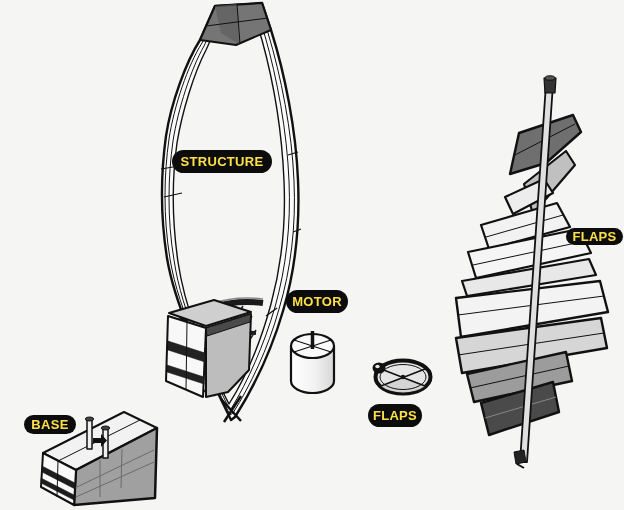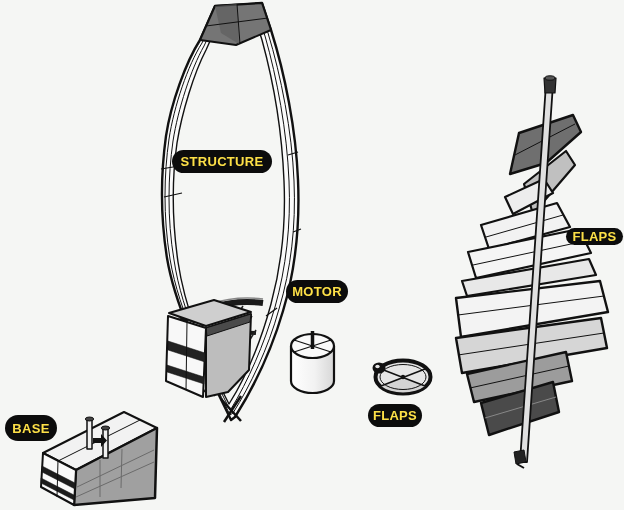--- a/index.html
+++ b/index.html
@@ -144,18 +144,18 @@
       <polygon fill="#f0f0f0" points="87,420 92,420 92,449 87,449" stroke-width="1.5"></polygon>
       <ellipse cx="89.5" cy="419" rx="4.2" ry="2" stroke-width="1" fill="#444444"></ellipse>
       <polygon fill="#f0f0f0" points="103,429 108,429 108,458 103,458" stroke-width="1.5"></polygon>
       <ellipse cx="105.5" cy="428" rx="4.2" ry="2" stroke-width="1" fill="#444444"></ellipse>
     </g>
     <polygon fill="#111111" stroke="none" points="93,438 101,438 101,434 107,440.5 101,447 101,443 93,443"></polygon>
   </g>
 </svg>
 
 <div class="pill" style="left:172px;top:150px;width:100px;height:23px;">STRUCTURE</div>
-<div class="pill" style="left:286px;top:280px;width:62px;height:23px;">MOTOR</div>
+<div class="pill" style="left:286px;top:290px;width:62px;height:23px;">MOTOR</div>
 <div class="pill" style="left:368px;top:404px;width:54px;height:23px;">FLAPS</div>
 <div class="pill" style="left:566px;top:228px;width:57px;height:17px;">FLAPS</div>
-<div class="pill" style="left:5px;top:415px;width:52px;height:26px;">BASE</div>
+<div class="pill" style="left:24px;top:415px;width:52px;height:19px;">BASE</div>
 
 </div>
 
 </body></html>

